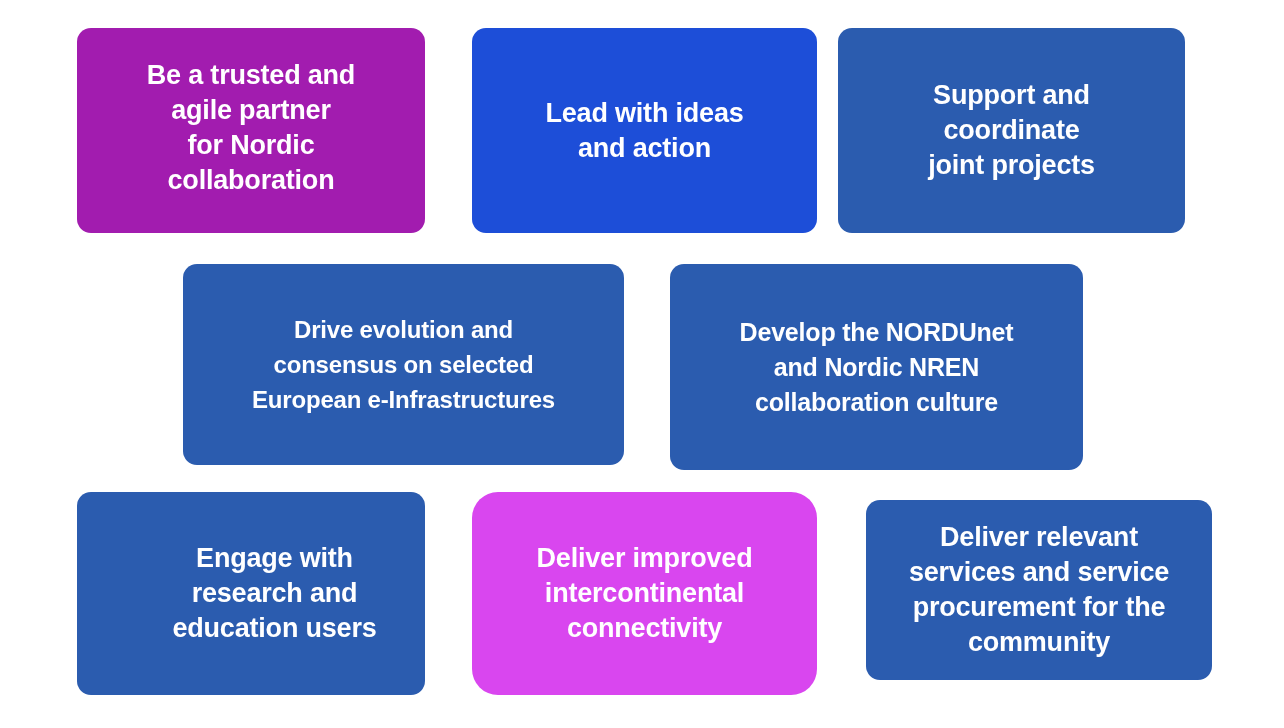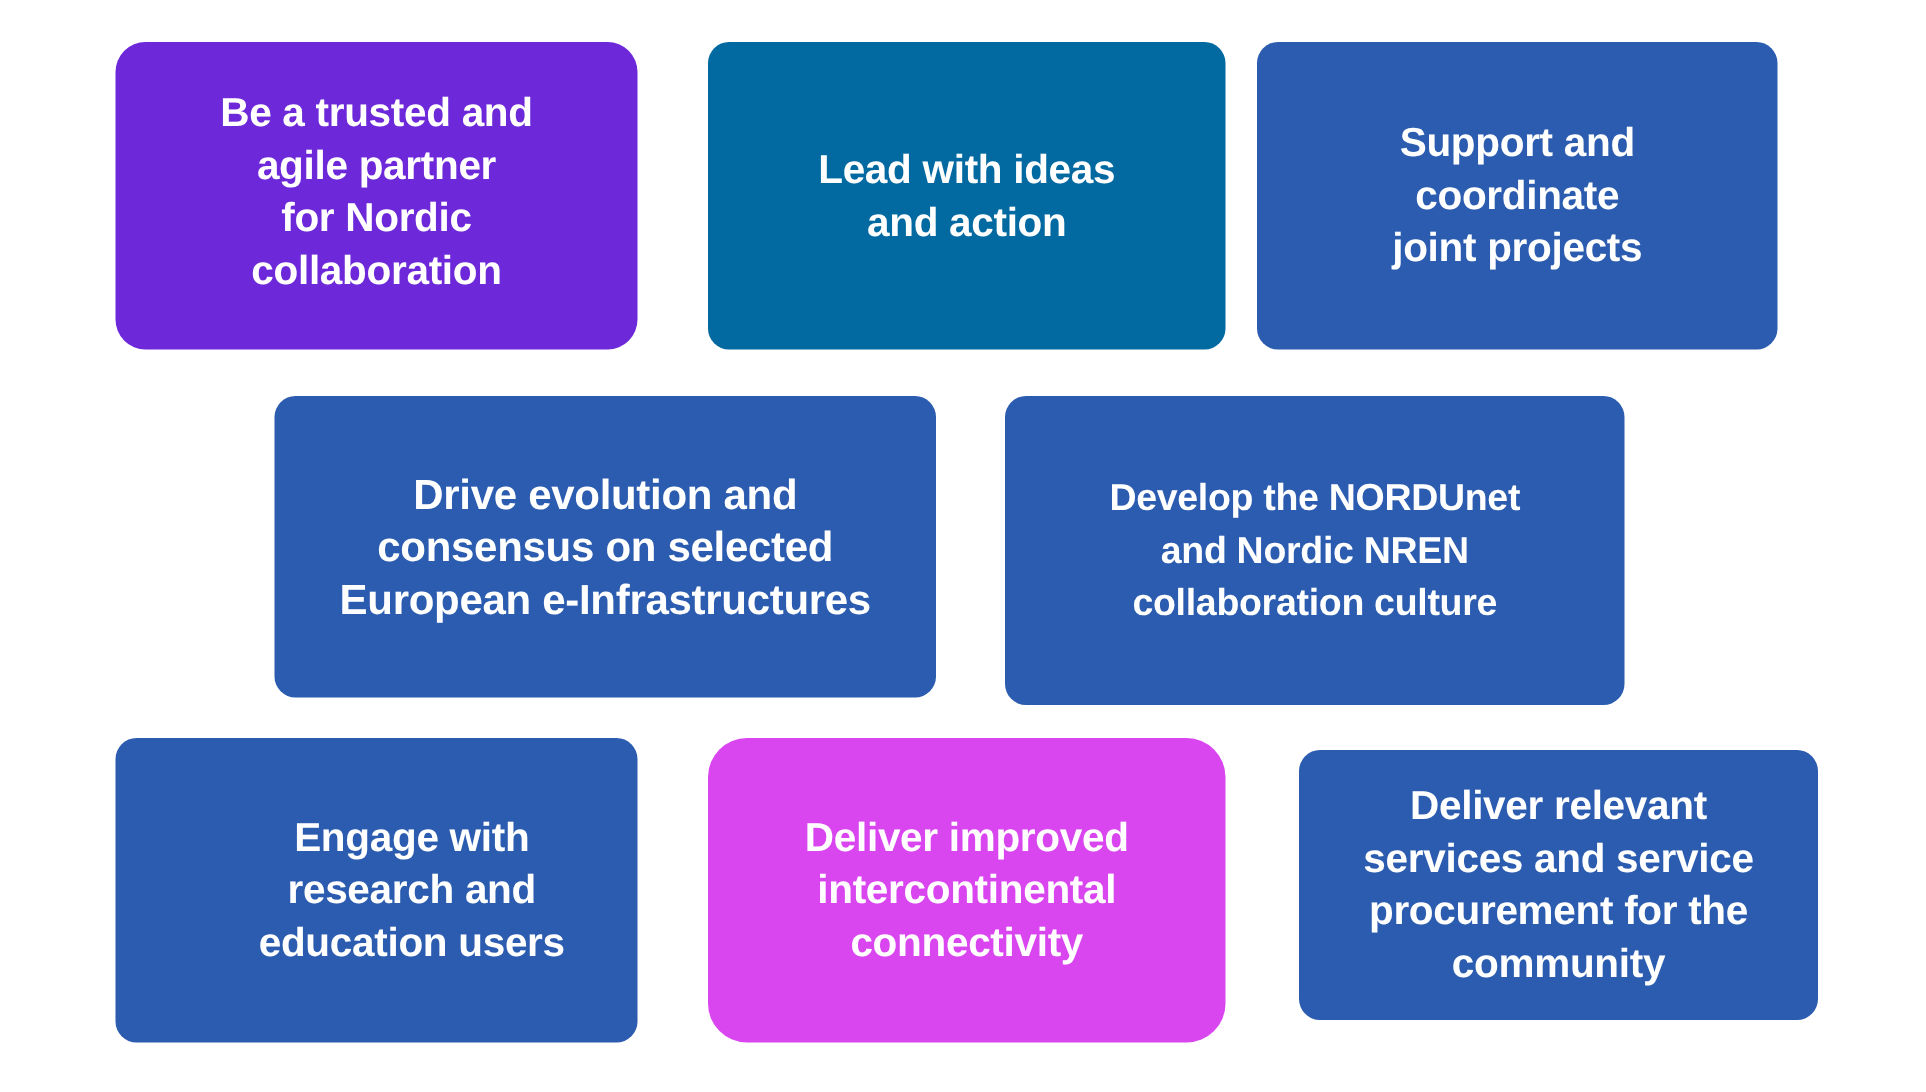--- a/index.html
+++ b/index.html
@@ -44,41 +44,41 @@
     color: #ffffff;
     -webkit-font-smoothing: antialiased;
   }
   
   #card-1 { left: 77px;  top: 28px;  width: 348px; height: 205px; }
   #card-1 .card-text { padding-top: 30px; }
   #card-2 { left: 472px; top: 28px;  width: 345px; height: 205px; }
   #card-3 { left: 838px; top: 28px;  width: 347px; height: 205px; }
 
   #card-4 { left: 183px; top: 264px; width: 441px; height: 201px; }
-  #card-4 .card-text { font-size: 28px; line-height: 35px; }
+  #card-4 .card-text { font-size: 24px; line-height: 35px; }
   #card-5 { left: 670px; top: 264px; width: 413px; height: 206px; }
   #card-5 .card-text { font-size: 25px; line-height: 35px; }
 
   #card-6 { left: 77px;  top: 492px; width: 348px; height: 203px; }
   #card-7 { left: 472px; top: 492px; width: 345px; height: 203px; }
   #card-8 { left: 866px; top: 500px; width: 346px; height: 180px; }
 </style>
 </head>
 <body>
 
 <div id="board" style="background: rgb(255, 255, 255);">
 
-  <div class="card align-top" id="card-1" style="background: #6d28d9; border-radius: 20px;">
+  <div class="card align-top" id="card-1" style="background: #a21caf;">
     <div class="card-text" style="color: rgb(255, 255, 255);">Be a trusted and
 agile partner
 for Nordic
 collaboration</div>
   </div>
 
-  <div class="card align-mid" id="card-2" style="background: #0369a1;">
+  <div class="card align-mid" id="card-2" style="background: #1d4ed8;">
     <div class="card-text" style="color: rgb(255, 255, 255);">Lead with ideas
 and action</div>
   </div>
 
   <div class="card align-mid" id="card-3" style="background: rgb(43, 92, 175);">
     <div class="card-text" style="color: rgb(255, 255, 255);">Support and
 coordinate
 joint projects</div>
   </div>
 

